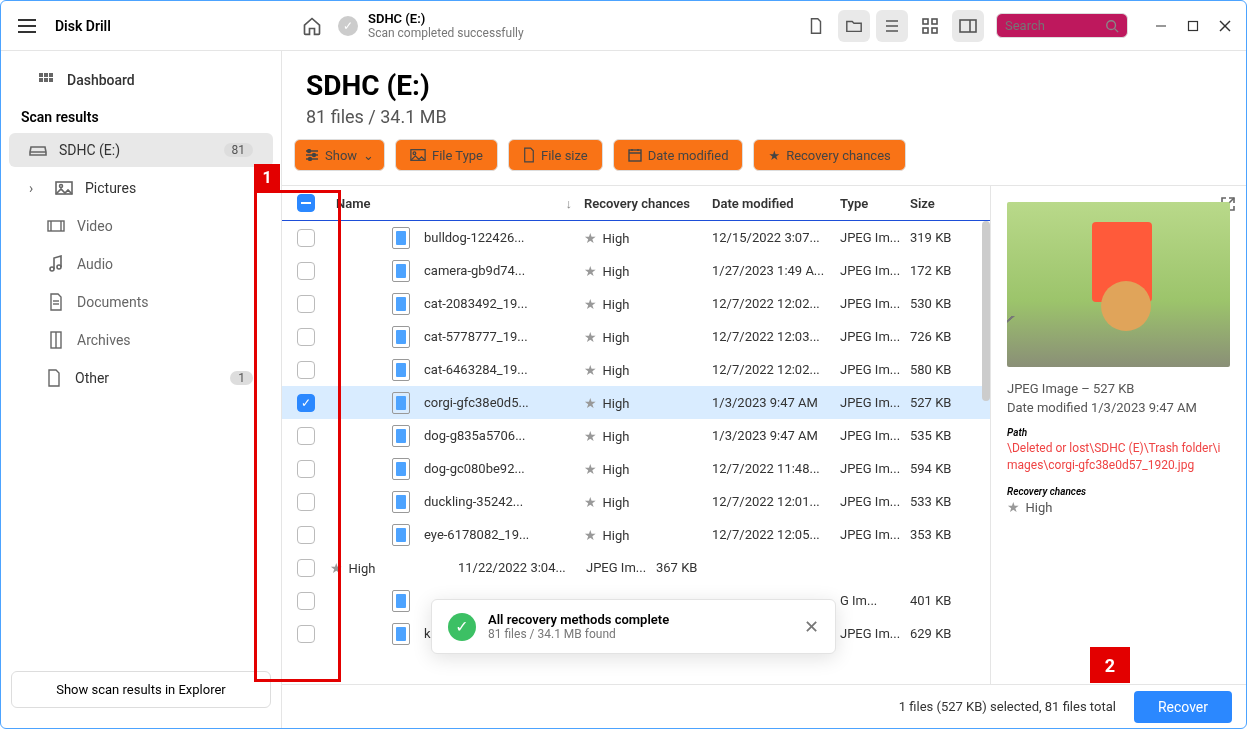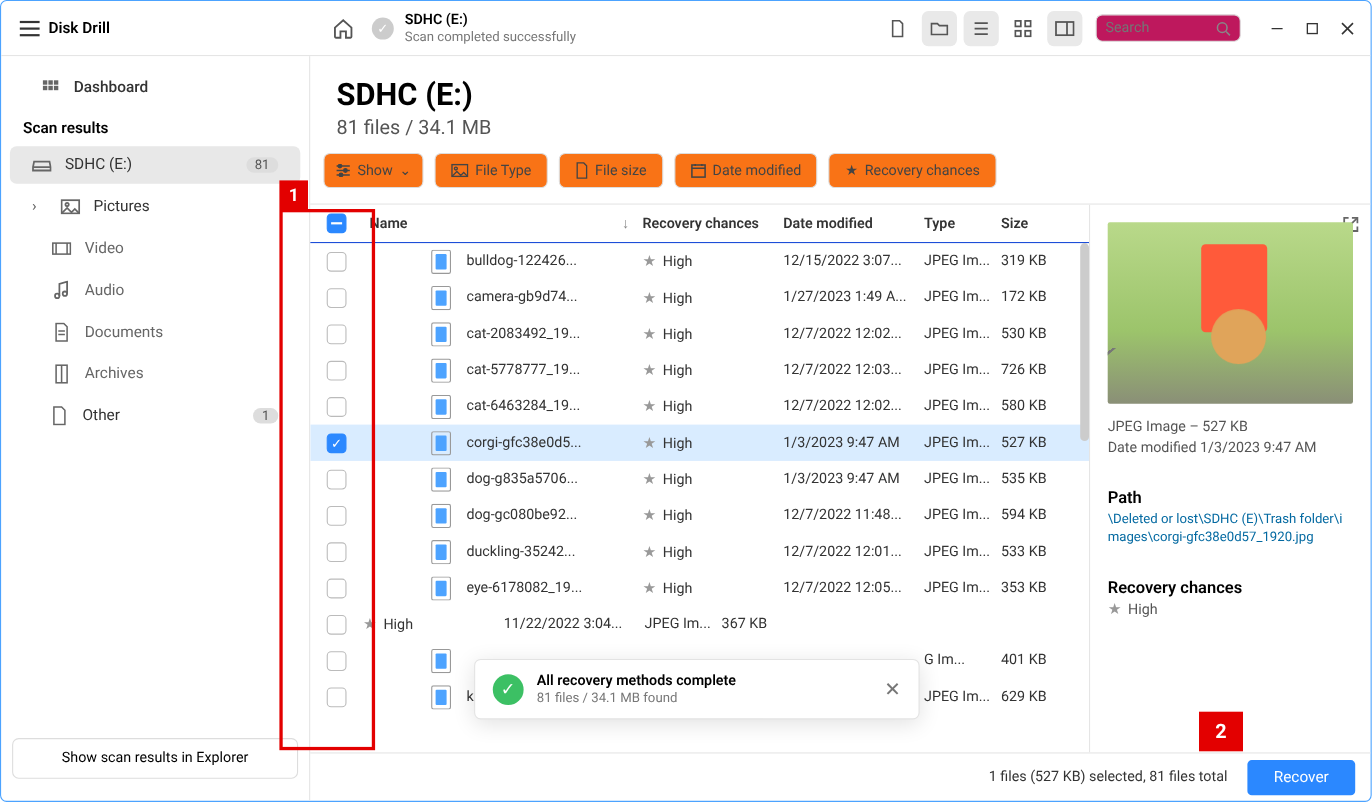--- a/index.html
+++ b/index.html
@@ -1,18 +1,18 @@
 <!DOCTYPE html>
 <html><head>
 <meta charset="utf-8">
 <style>
 * { margin: 0; padding: 0; box-sizing: border-box; font-family: -apple-system, BlinkMacSystemFont, "Segoe UI", Roboto, sans-serif; }
 body { width: 1247px; height: 729px; background: #fff; position: relative; overflow: hidden; border: 1px solid #4ca3ff; border-radius: 6px; }
 .titlebar { height: 50px; display: flex; align-items: center; padding: 0 14px; border-bottom: 1px solid #e5e5e5; }
-.tb-left { display: flex; align-items: center; gap: 5px; width: 267px; }
+.tb-left { display: flex; align-items: center; gap: 16px; width: 267px; }
 .menu-icon { width: 24px; height: 24px; display:flex; flex-direction:column; justify-content:center; gap:4px; cursor:pointer;}
 .menu-icon span{height:2px;background:#333;width:18px;margin:0 auto;}
 .app-title { font-weight: 600; font-size: 14px; }
 .tb-mid { flex: 1; display:flex; align-items:center; gap:10px; padding-left:14px;}
 .tb-home{width:20px;height:20px;}
 .tb-check{width:20px;height:20px;border-radius:50%;background:#ccc;display:flex;align-items:center;justify-content:center;color:#fff;font-size:12px;}
 .tb-title-block{display:flex;flex-direction:column;}
 .tb-title{font-weight:600;font-size:13px;}
 .tb-sub{font-size:12px;color:#777;}
 .tb-right{display:flex;align-items:center;gap:6px;}
@@ -63,22 +63,22 @@
 .row .col-name{display:flex;align-items:center;overflow:hidden;padding-left:62px;}
 .fname{white-space:nowrap;overflow:hidden;text-overflow:ellipsis;}
 .col-recov,.col-date,.col-type,.col-size{white-space:nowrap;overflow:hidden;text-overflow:ellipsis;}
 .preview{width:256px;border-left:1px solid #e5e5e5;padding:16px;overflow-y:auto;position:relative;}
 .preview-img{width:100%;height:165px;background:linear-gradient(180deg,#b9d98a 0%,#9cc46b 60%,#8a8f77 100%);border-radius:2px;margin-bottom:14px;position:relative;overflow:hidden;}
 .preview-img .train{position:absolute;left:38%;top:12%;width:60px;height:80px;background:#ff5a3a;border-radius:4px;}
 .preview-img .dog{position:absolute;left:42%;top:48%;width:50px;height:50px;background:#e0a45a;border-radius:50%;}
 .preview-img .rail{position:absolute;left:-10%;bottom:-10%;width:150%;height:55%;background:linear-gradient(90deg,#777 0,#777 4px,transparent 4px,transparent 20px);transform:perspective(200px) rotateX(55deg);}
 .preview h3{font-size:15px;font-weight:700;margin-bottom:6px;word-break:break-all;}
 .preview .meta{font-size:13px;color:#555;margin-bottom:4px;}
-.preview .lbl{font-weight:600;margin-top:28px;margin-bottom:2px;font-size:15px;}
-.preview .path{font-size:12px;color:#0369a1;line-height:1.4;word-break:break-all;}
+.preview .lbl{font-weight:600;margin-top:12px;margin-bottom:2px;font-size:10px;font-style:italic;}
+.preview .path{font-size:12px;color:#ef4444;line-height:1.4;word-break:break-all;}
 .popout{position:absolute;top:10px;right:10px;cursor:pointer;color:#666;}
 .statusbar{height:44px;border-top:1px solid #e5e5e5;display:flex;align-items:center;justify-content:flex-end;padding:0 14px;gap:18px;font-size:13px;color:#333;}
 .recover-btn{background:#2b88ff;color:#fff;border:none;border-radius:4px;padding:8px 24px;font-size:14px;cursor:pointer;}
 .toast{position:absolute;left:430px;top:598px;width:405px;background:#fff;border:1px solid #e3e3e3;border-radius:6px;box-shadow:0 4px 20px rgba(0,0,0,0.12);padding:12px 16px;display:flex;align-items:center;gap:12px;z-index:20;}
 .toast .circle{width:28px;height:28px;border-radius:50%;background:#3cc064;color:#fff;display:flex;align-items:center;justify-content:center;font-size:16px;}
 .toast .tmsg{flex:1;}
 .toast .tmsg .t1{font-weight:600;font-size:13px;}
 .toast .tmsg .t2{font-size:12px;color:#777;}
 .toast .tclose{cursor:pointer;color:#777;font-size:18px;}
 .redbox1{position:absolute;left:253px;top:163px;width:26px;height:26px;background:#e30000;color:#fff;display:flex;align-items:center;justify-content:center;font-weight:700;z-index:30;}

